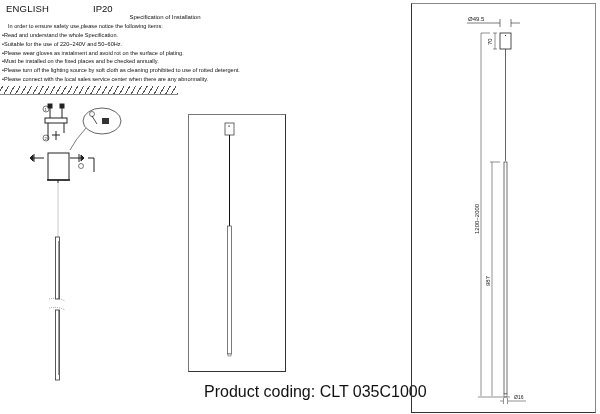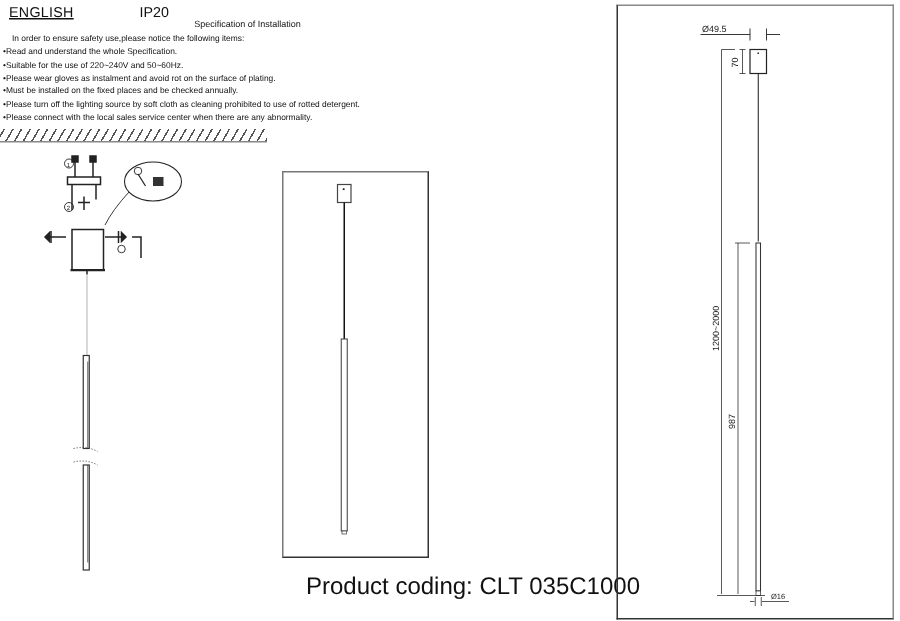--- a/index.html
+++ b/index.html
@@ -1,18 +1,18 @@
 <!DOCTYPE html>
 <html><head>
   <meta charset="utf-8">
   <style>
     html, body { margin: 0; padding: 0; background: #ffffff; }
     body { width: 600px; height: 414px; position: relative; overflow: hidden; font-family: "Liberation Sans", sans-serif; color: #111; }
     .abs { position: absolute; }
-    .header-lang { left: 6px; top: 3px; font-size: 9.5px; letter-spacing: 0.2px; text-decoration: underline; }
+    .header-lang { left: 6px; top: 3px; font-size: 9.5px; letter-spacing: 0.2px; }
     .header-ip { left: 56px; top: 3px; font-size: 9.5px; padding-left: 37px; }
     .spec-title { left: 0; width: 330px; top: 14px; font-size: 6px; text-align: center; }
     .spec-intro { left: 8px; top: 23px; font-size: 5.6px; white-space: nowrap; }
     .spec-list { left: 2px; top: 31px; margin: 0; padding: 0; list-style: none; font-size: 5.6px; line-height: 8.8px; white-space: nowrap; }
     .spec-list li::before { content: "\2022 "; }
     .hatch { left: 0; top: 86px; width: 178px; height: 8px;
       background: repeating-linear-gradient(120deg, #fff 0 2px, #555 2px 3px, #fff 3px 5px);
       border-bottom: 1px solid #888; }
     .frame-mid { left: 188px; top: 114px; width: 96px; height: 256px; border: 1px solid #777; border-right-color: #333; border-bottom-color: #333; }
     .frame-right { left: 411px; top: 3px; width: 183px; height: 408px; border: 1px solid #888; border-left-color: #333; border-bottom-color: #333; }

